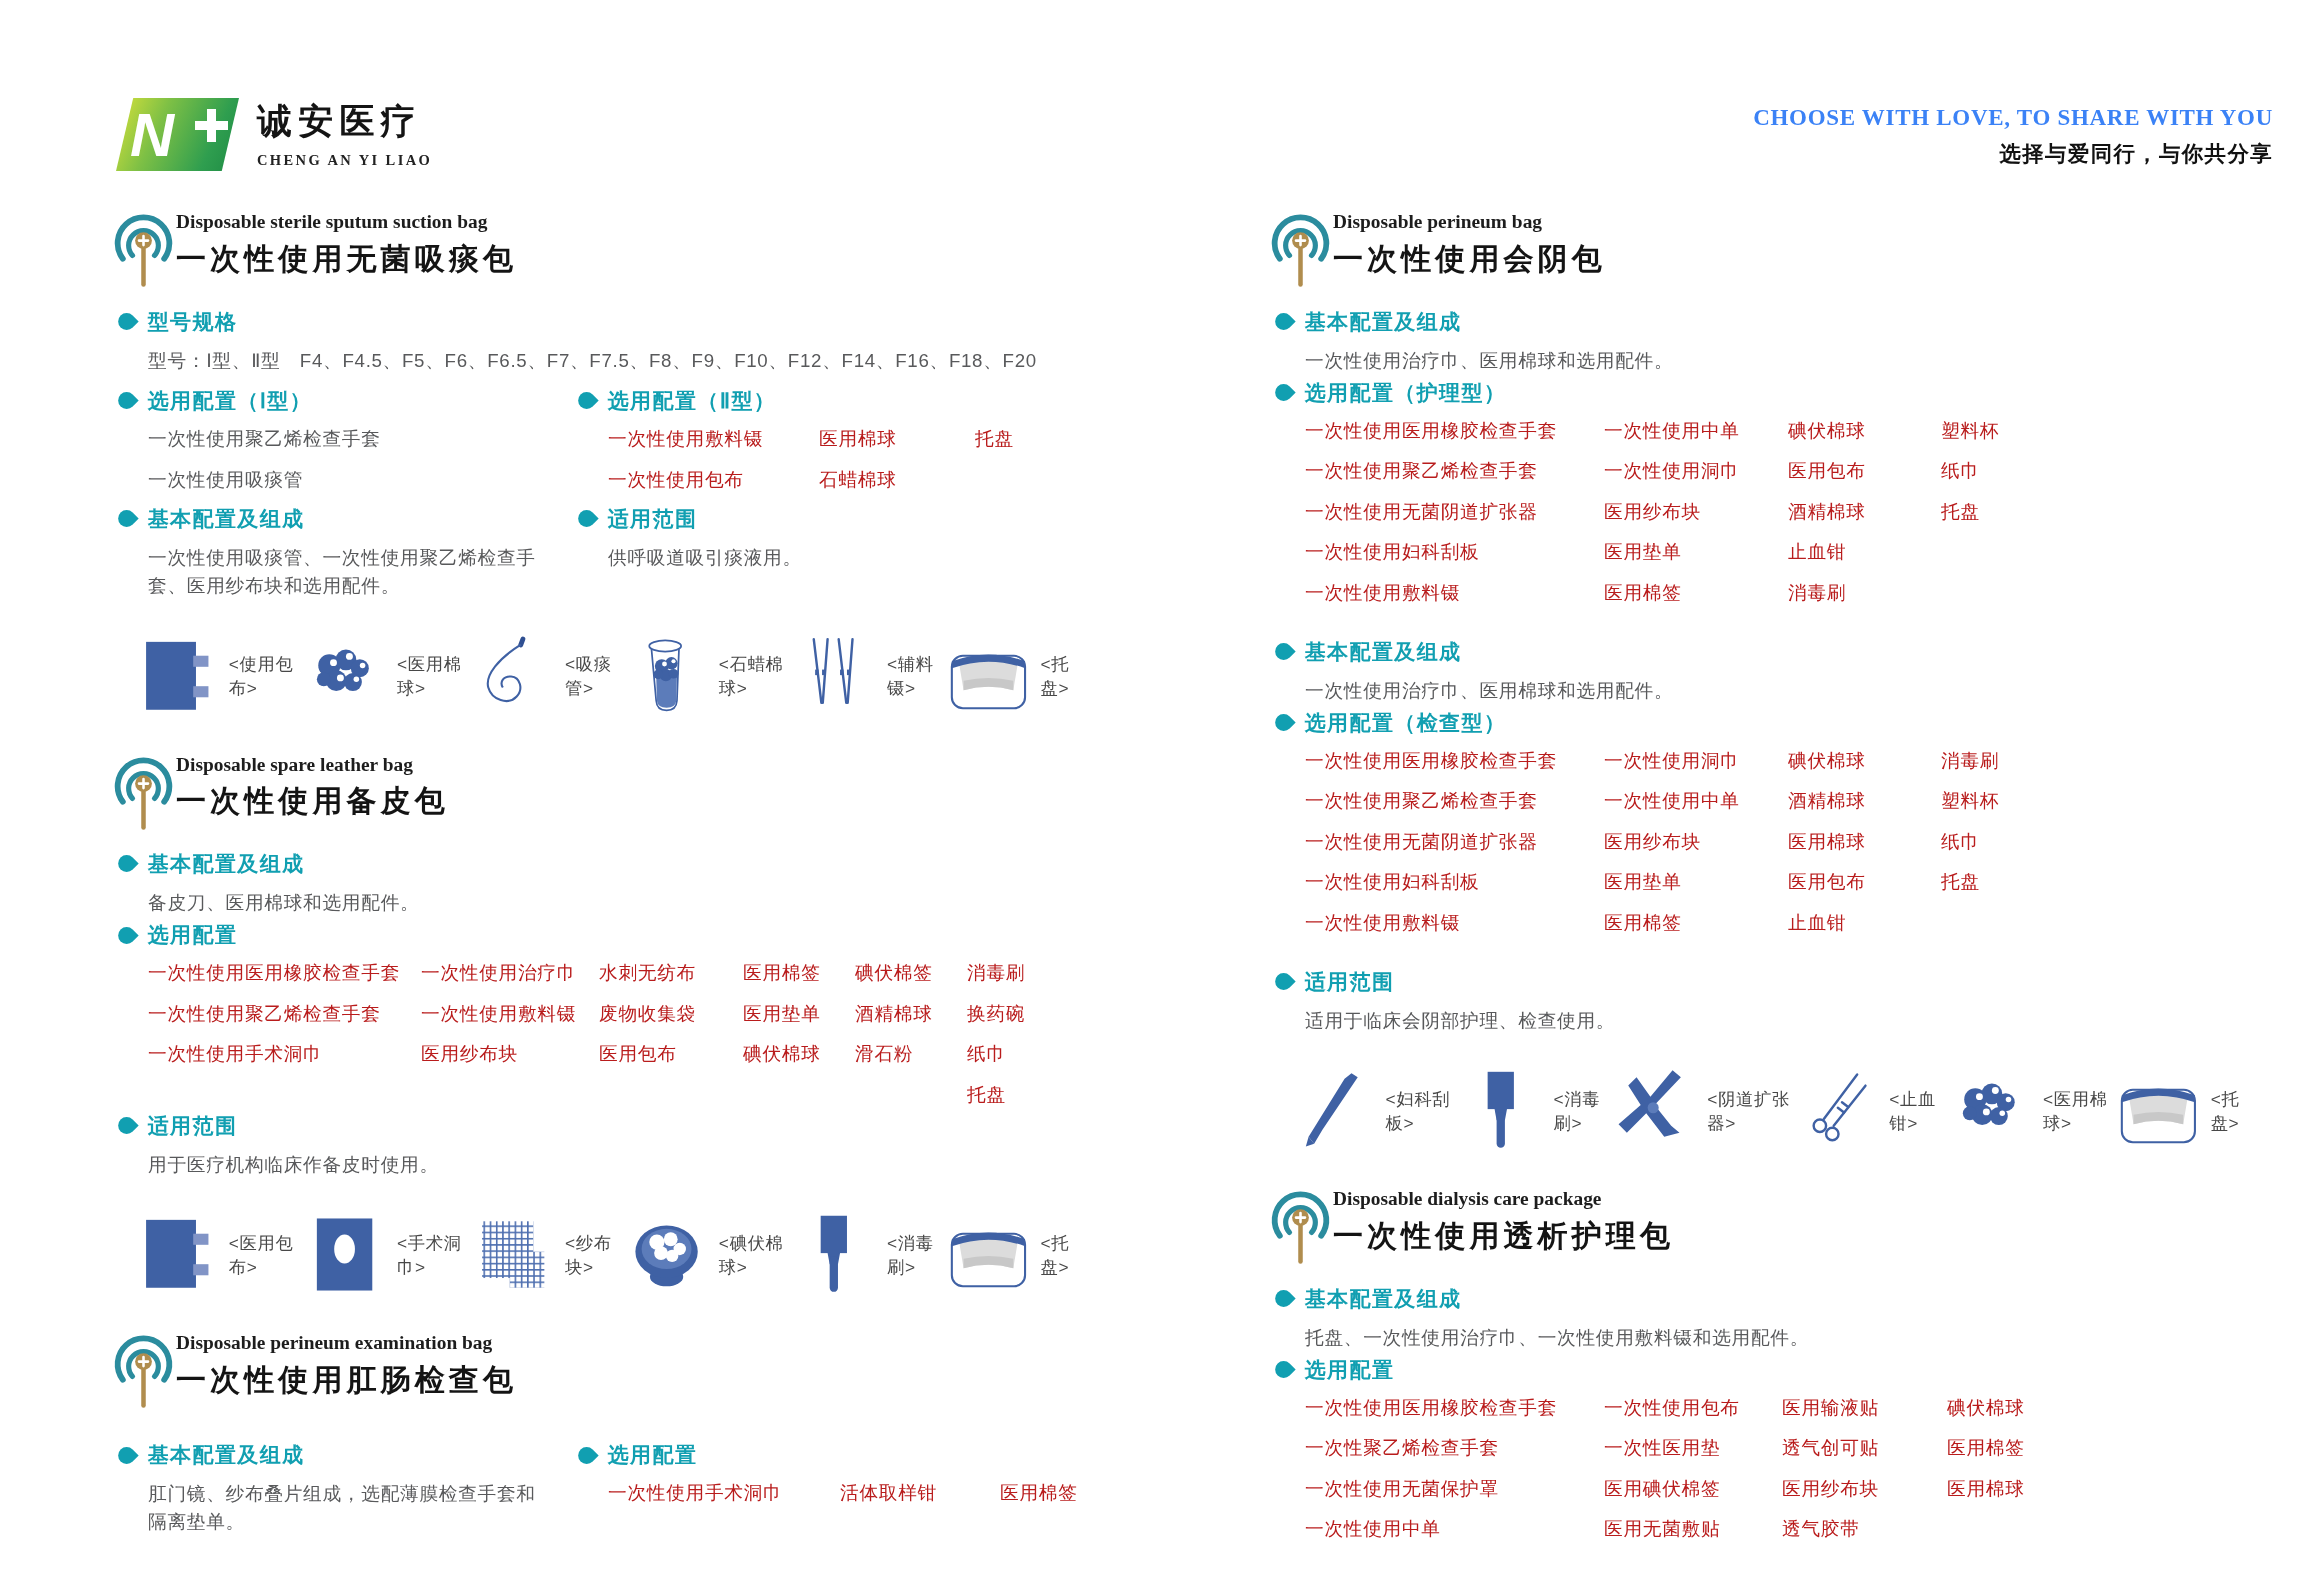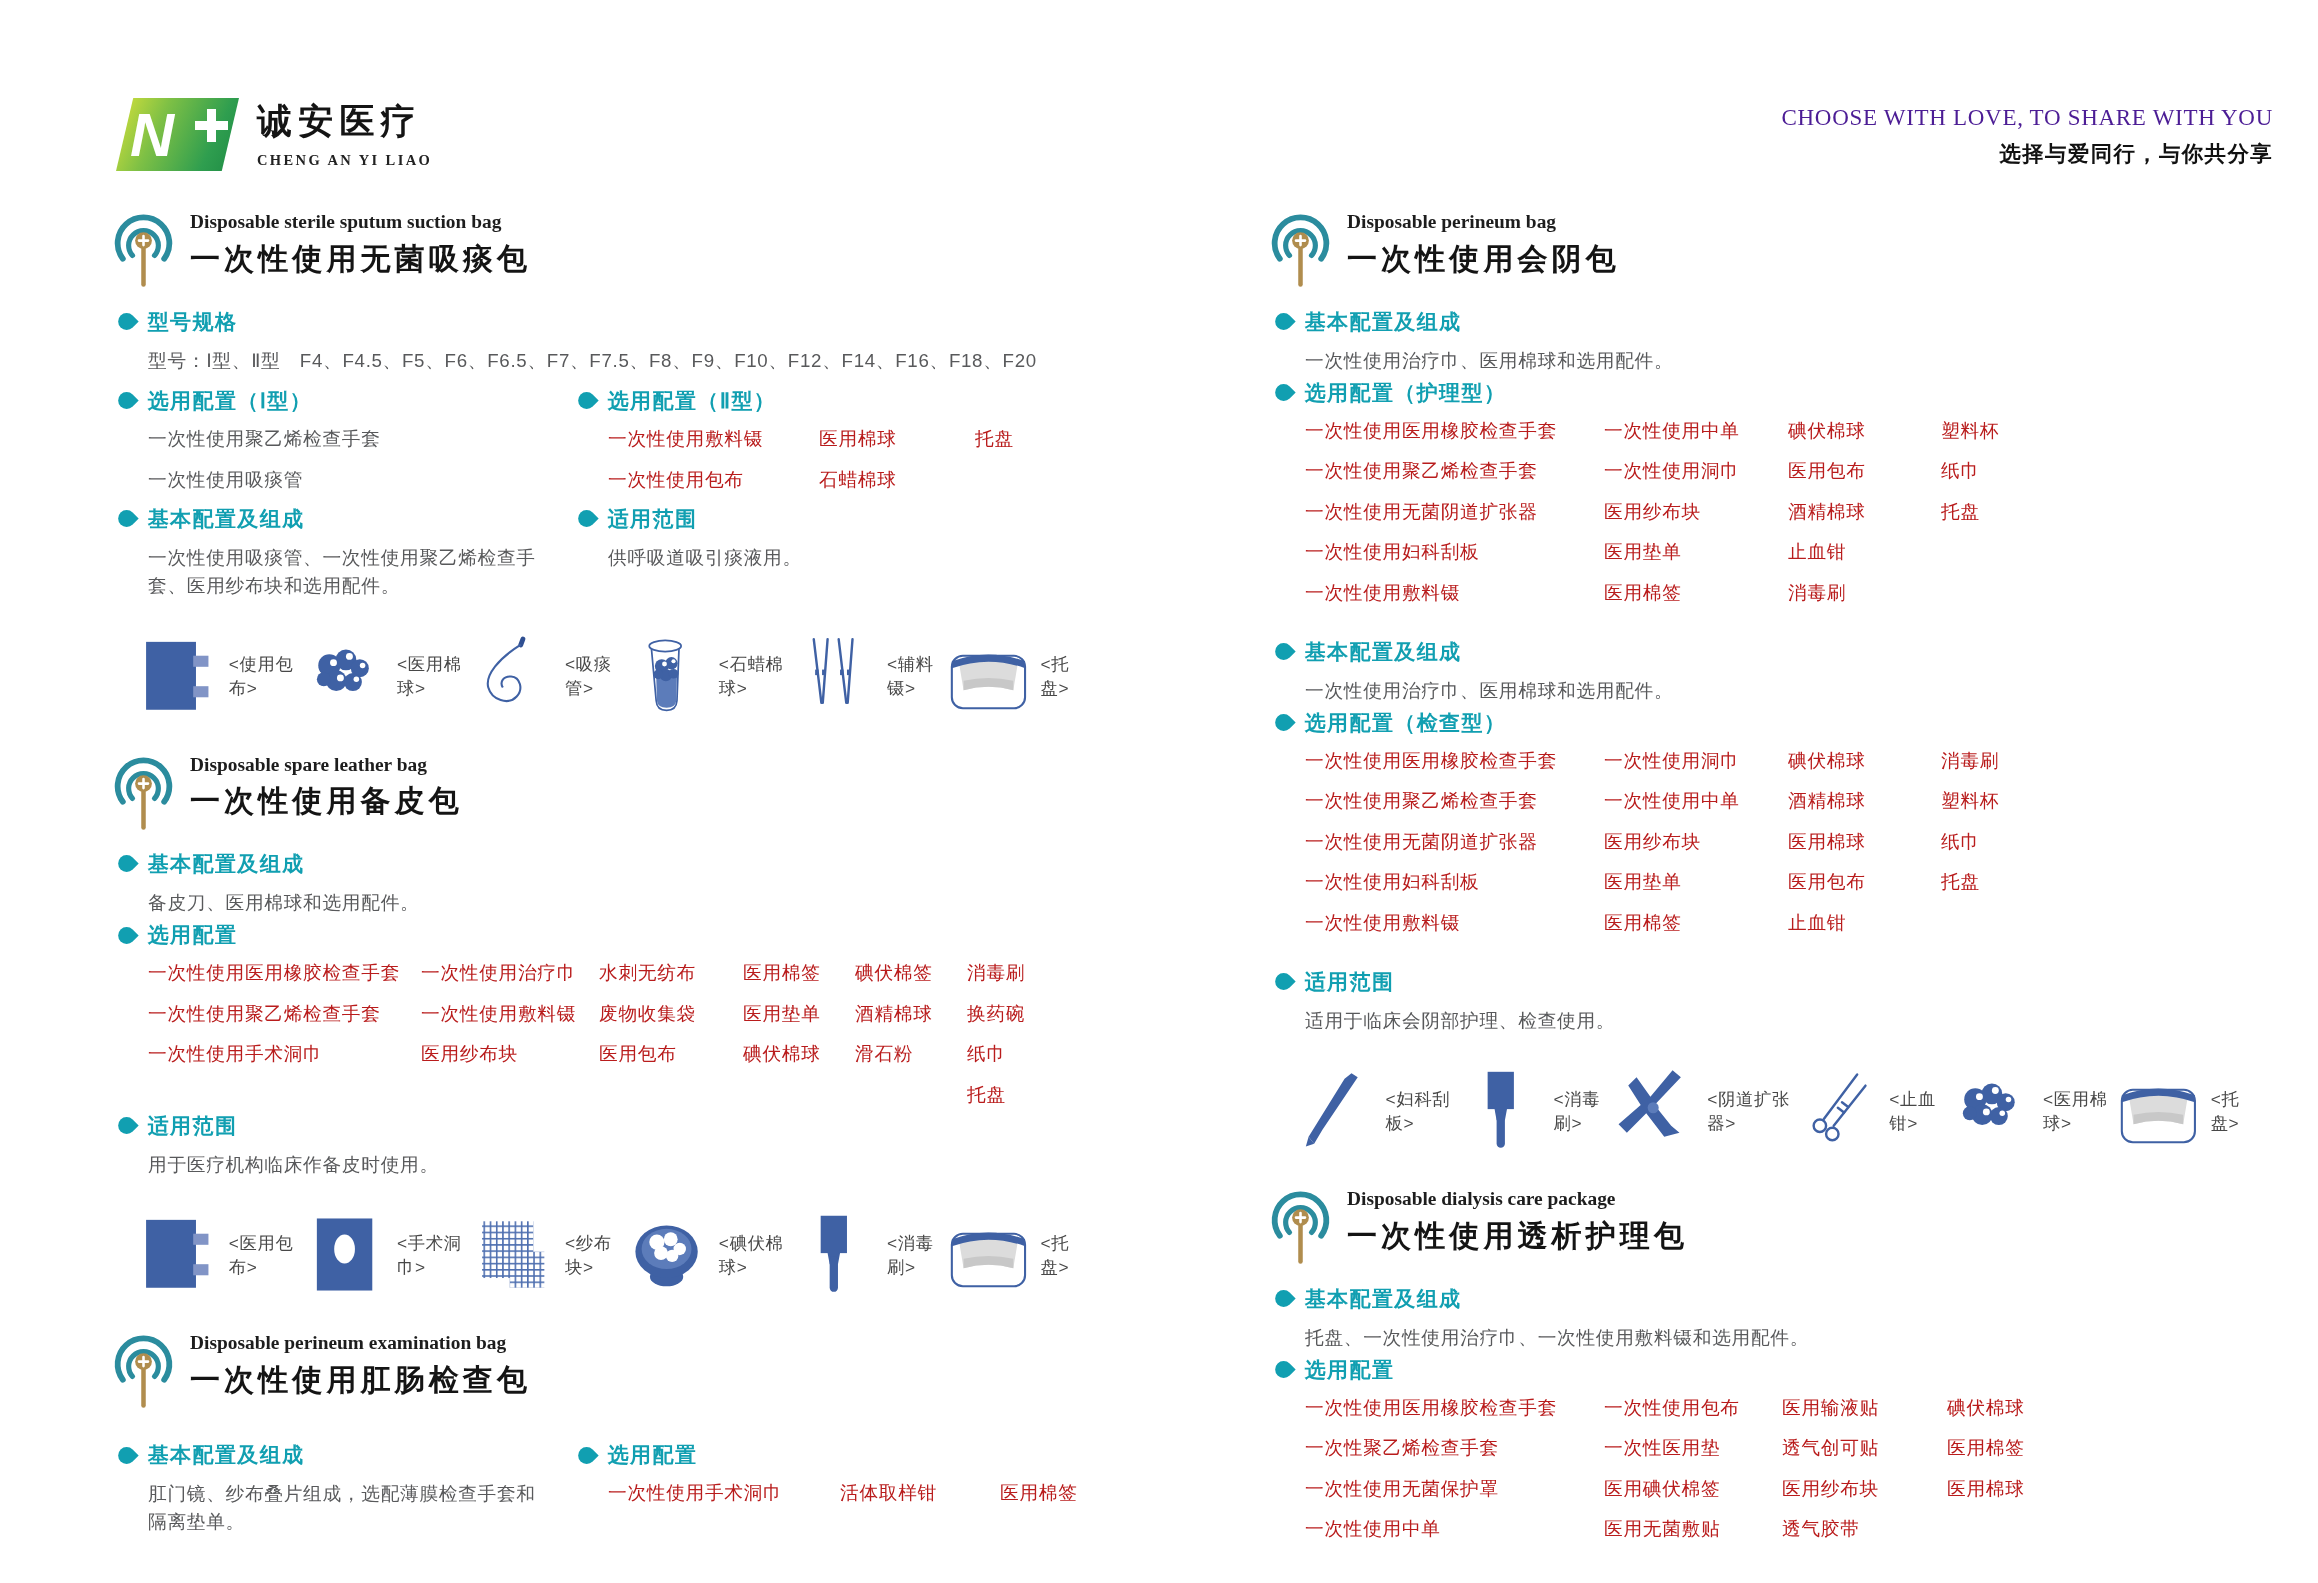--- a/index.html
+++ b/index.html
@@ -15,30 +15,30 @@
     background:linear-gradient(115deg,#d9e23a 0%,#7ec045 35%,#2f9e4f 75%,#1d8a44 100%);
   }
   .logo-n{position:absolute;left:14px;top:1.4px;font-style:italic;font-weight:900;
     font-size:61px;line-height:72px;color:#fff;letter-spacing:-2.8px;}
   .logo-plus{position:absolute;right:11px;top:11px;width:33px;height:33px;}
   .logo-plus .ph{position:absolute;left:0;top:11.8px;width:33px;height:9.7px;background:#fff;}
   .logo-plus .pv{position:absolute;left:11.8px;top:0;width:9.7px;height:33px;background:#fff;}
   .logo-cn{font-family:"Liberation Serif",serif;font-weight:900;font-size:35px;color:#141414;letter-spacing:6.2px;}
   .logo-en{font-family:"Liberation Serif",serif;font-weight:700;font-size:14.5px;color:#222;letter-spacing:2.4px;margin-top:7px;}
   .slogan{position:absolute;right:46px;top:105px;text-align:right;}
-  .slogan-en{font-family:"Liberation Serif",serif;font-weight:400;font-size:23px;color:#4c1d95;letter-spacing:0.7px;}
+  .slogan-en{font-family:"Liberation Serif",serif;font-weight:700;font-size:23px;color:#3b82f6;letter-spacing:0.7px;}
   .slogan-cn{font-weight:700;font-size:21.4px;color:#111;margin-top:8.3px;letter-spacing:1.4px;}
 
   
   .page{position:absolute;top:207px;}
   #left-page{left:118px;width:989px;}
   #right-page{left:1275px;width:1002px;}
 
   
-  .sec-head{display:flex;align-items:flex-start;gap:14px;margin:0 0 16.6px -7px;}
+  .sec-head{display:flex;align-items:flex-start;margin:0 0 16.6px -7px;}
   .sec-head .badge{width:65px;height:84px;flex:none;}
   .t-en{font-family:"Liberation Serif",serif;font-weight:700;font-size:19.4px;color:#1d1d1d;margin-top:4.1px;}
   .t-cn{font-weight:900;font-size:30px;color:#141414;letter-spacing:4.1px;margin-top:5.5px;}
 
   
   .hd{display:flex;align-items:center;gap:12.4px;margin:4px 0 11px 0;}
   .bullet{width:17.3px;height:17.3px;background:#119fb1;border-radius:50% 0 50% 50%;
     transform:rotate(45deg);flex:none;}
   .hd-t{font-size:21px;font-weight:800;color:#119fb1;letter-spacing:1.4px;}
 

